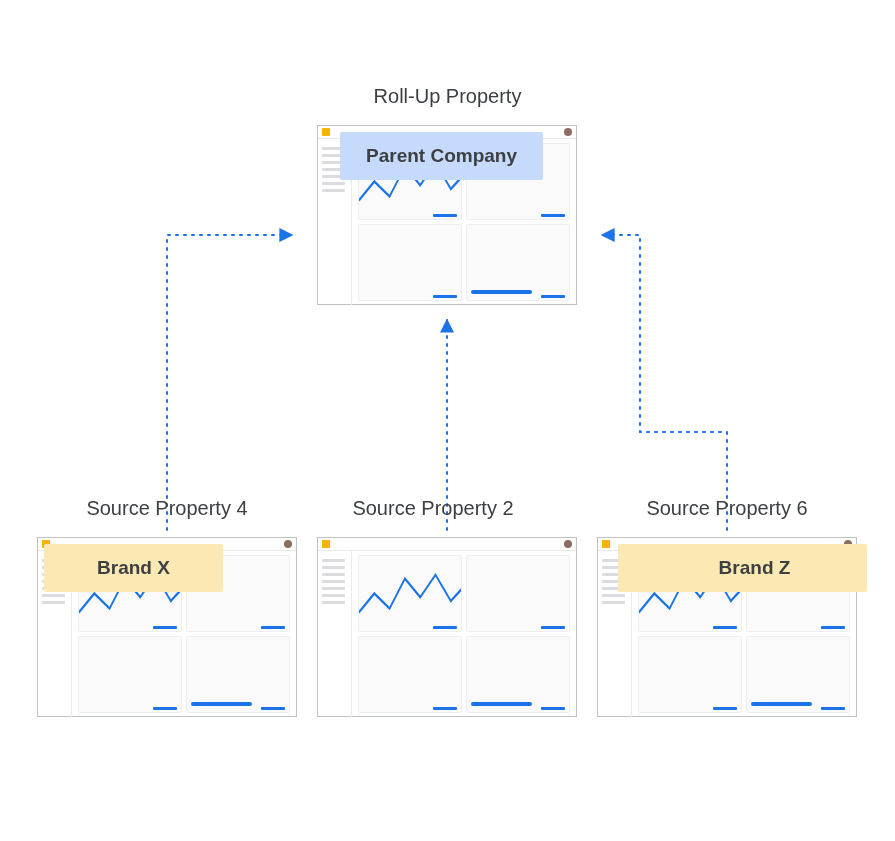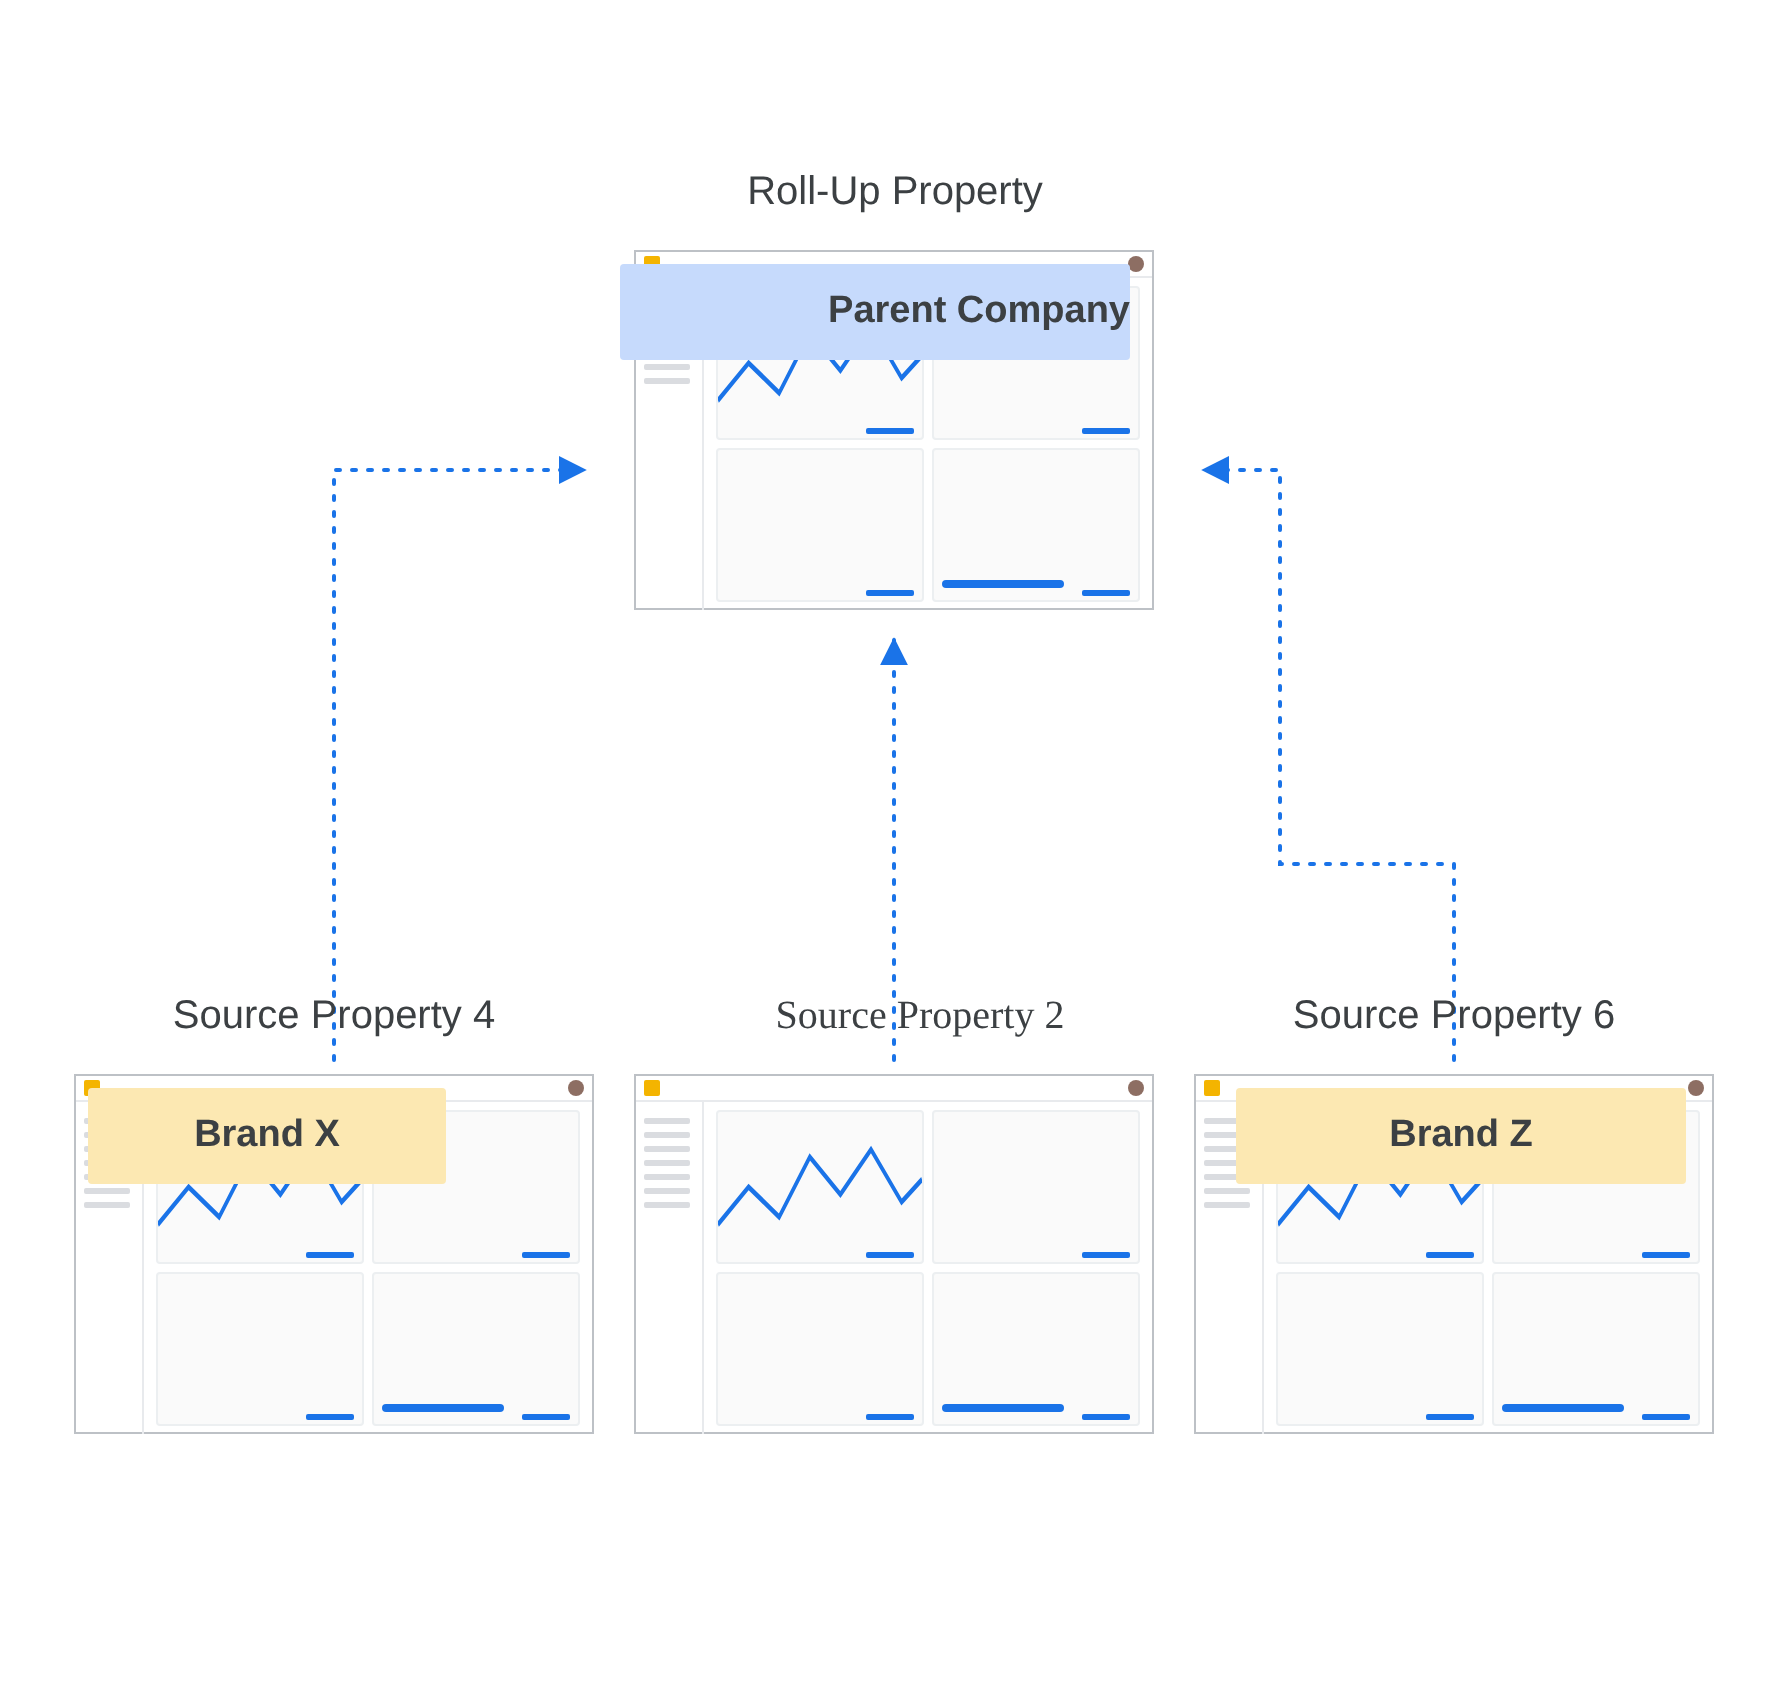--- a/index.html
+++ b/index.html
@@ -181,21 +181,21 @@
               <span class="link"></span>
             </div>
           <div class="tile">
               <span class="bar"></span>
               <span class="link"></span>
             </div>
         </div>
       </div>
     </div>
   </div>
-  <div class="label-plate blue" style="left:310px; top:132px; width:255px;justify-content:flex-end;">
+  <div class="label-plate blue" style="left:340px; top:132px; width:203px;">
     <span>Parent Company</span>
   </div>
 
   <div class="node-title" style="left:37px; width:260px; top:497px;">Source Property 4</div>
   <div class="dash" style="left:37px; top:537px;">
     <div class="topbar"></div>
     <div class="body">
       <div class="sidebar">
           <i></i>
           <i></i>
@@ -226,21 +226,21 @@
               <span class="link"></span>
             </div>
         </div>
       </div>
     </div>
   </div>
   <div class="label-plate peach" style="left:44px; top:544px; width:179px;">
     <span>Brand  X</span>
   </div>
 
-  <div class="node-title" style="left:330px; width:260px; top:497px;font-family:Liberation Serif, serif;">Source Property 2</div>
+  <div class="node-title" style="left:303px; width:260px; top:497px;">Source Property 2</div>
   <div class="dash" style="left:317px; top:537px;">
     <div class="topbar"></div>
     <div class="body">
       <div class="sidebar">
           <i></i>
           <i></i>
           <i></i>
           <i></i>
           <i></i>
           <i></i>
@@ -301,17 +301,17 @@
               <span class="link"></span>
             </div>
           <div class="tile">
               <span class="bar"></span>
               <span class="link"></span>
             </div>
         </div>
       </div>
     </div>
   </div>
-  <div class="label-plate peach" style="left:618px; top:544px; width:225px;">
+  <div class="label-plate peach" style="left:618px; top:544px; width:225px;padding-left:24px;">
     <span>Brand Z</span>
   </div>
 
 </div>
 
 </body></html>

